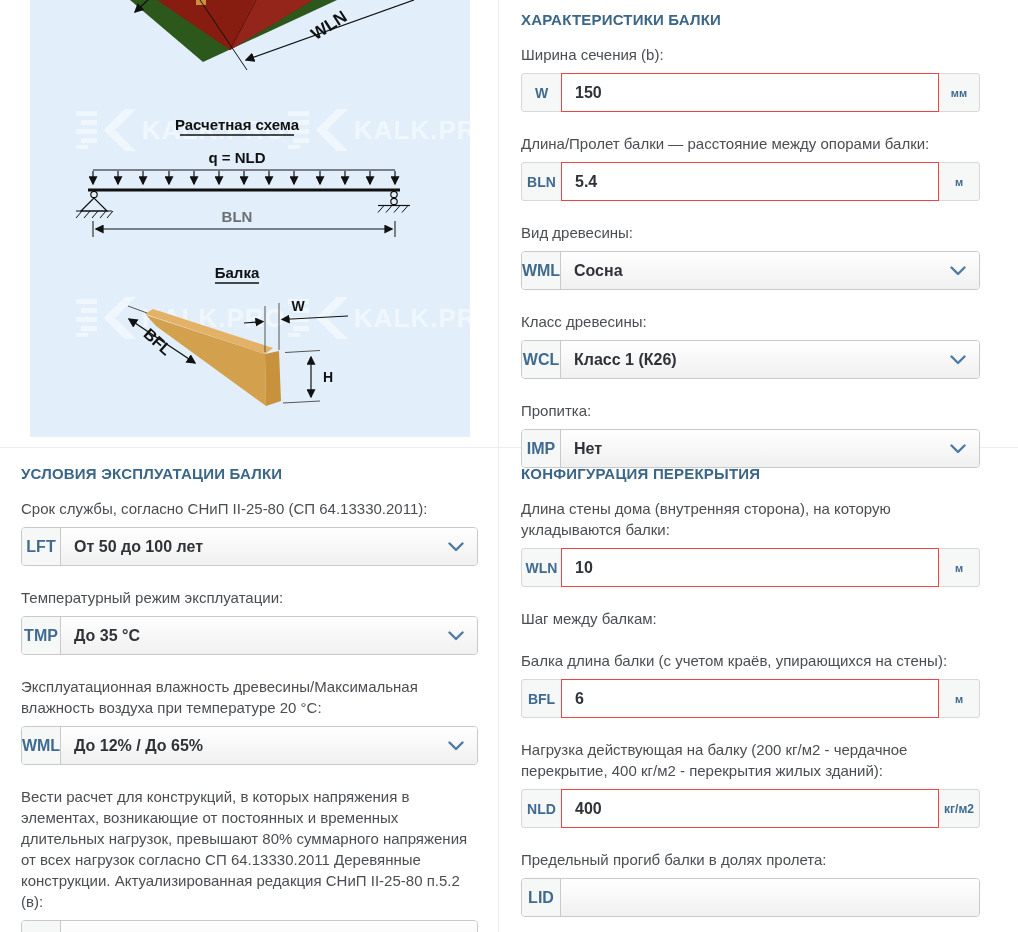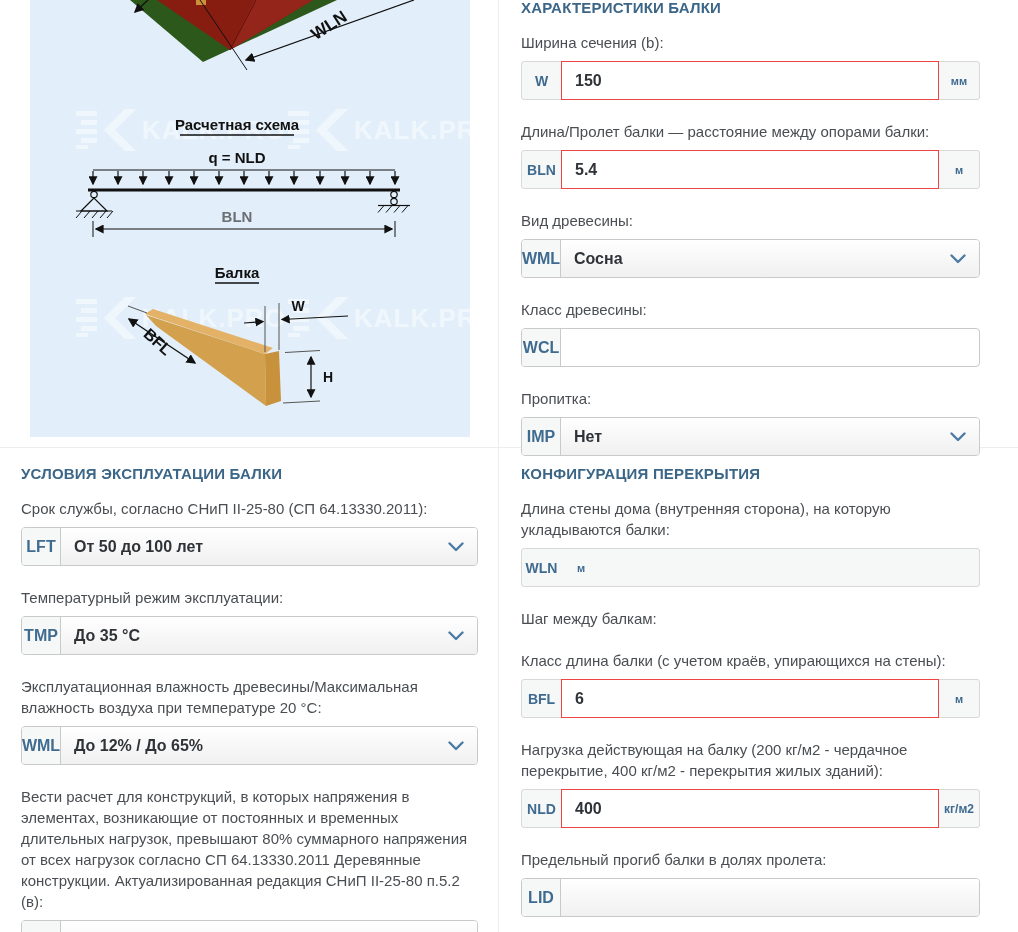--- a/index.html
+++ b/index.html
@@ -9,21 +9,21 @@
 
   .vdiv { position:absolute; left:498px; top:0; width:1px; height:932px; background:#ebedef; }
   .hdiv { position:absolute; left:0; top:447px; width:1018px; height:1px; background:#ebedef; }
 
   .quad { position:absolute; }
   #q-image { left:30px; top:0; width:440px; height:437px; }
   #q-beam  { left:521px; top:0;   width:459px; }
   #q-cond  { left:21px;  top:460px; width:457px; }
   #q-floor { left:521px; top:460px; width:459px; }
 
-  #q-beam { }
+  #q-beam { padding-top:12px; }
   #q-cond, #q-floor { padding-top:6px; }
 
   .section-title { color:#3b6687; font-weight:bold; font-size:15px; line-height:16px; letter-spacing:.2px; }
 
   .field-label { color:#4a4e52; font-size:15px; line-height:21px; margin:21px 0 8px; }
   .field-label.first { margin-top:16px; }
   .quad-bottom .field-label.first { }
 
   
   .fgroup { display:flex; align-items:stretch; height:39px; border:1px solid #d8d8d8; background:#f6f7f7; border-radius:3px; }
@@ -202,20 +202,28 @@
           <svg width="16" height="10" viewBox="0 0 16 10">
               <path d="M1.5 1.5 L8 8 L14.5 1.5" fill="none" stroke="#4d7ba3" stroke-width="2.4" stroke-linecap="round" stroke-linejoin="round"></path>
             </svg>
         </span>
       </div>
     </div>
 
     <div class="field-label">Класс древесины:</div>
     <div class="sgroup">
       <div class="code">WCL</div>
+      <div class="sval">
+        <span>Класс 1 (К26)</span>
+        <span class="chev">
+          <svg width="16" height="10" viewBox="0 0 16 10">
+              <path d="M1.5 1.5 L8 8 L14.5 1.5" fill="none" stroke="#4d7ba3" stroke-width="2.4" stroke-linecap="round" stroke-linejoin="round"></path>
+            </svg>
+        </span>
+      </div>
     </div>
 
     <div class="field-label">Пропитка:</div>
     <div class="sgroup">
       <div class="code">IMP</div>
       <div class="sval">
         <span>Нет</span>
         <span class="chev">
           <svg width="16" height="10" viewBox="0 0 16 10">
               <path d="M1.5 1.5 L8 8 L14.5 1.5" fill="none" stroke="#4d7ba3" stroke-width="2.4" stroke-linecap="round" stroke-linejoin="round"></path>
@@ -280,26 +288,27 @@
       </div>
     </div>
   </div>
 
   <div class="quad quad-bottom" id="q-floor">
     <div class="section-title">КОНФИГУРАЦИЯ ПЕРЕКРЫТИЯ</div>
 
     <div class="field-label first">Длина стены дома (внутренняя сторона), на которую укладываются балки:</div>
     <div class="fgroup">
       <div class="code">WLN</div>
+      <input class="fld" type="text" value="10" style="">
       <div class="unit">м</div>
     </div>
 
     <div class="field-label">Шаг между балкам:</div>
 
-    <div class="field-label">Класс длина балки (с учетом краёв, упирающихся на стены):</div>
+    <div class="field-label">Балка длина балки (с учетом краёв, упирающихся на стены):</div>
     <div class="fgroup">
       <div class="code">BFL</div>
       <input class="fld" type="text" value="6" style="">
       <div class="unit">м</div>
     </div>
 
     <div class="field-label">Нагрузка действующая на балку (200 кг/м2 - чердачное перекрытие, 400 кг/м2 - перекрытия жилых зданий):</div>
     <div class="fgroup">
       <div class="code">NLD</div>
       <input class="fld" type="text" value="400" style="">

